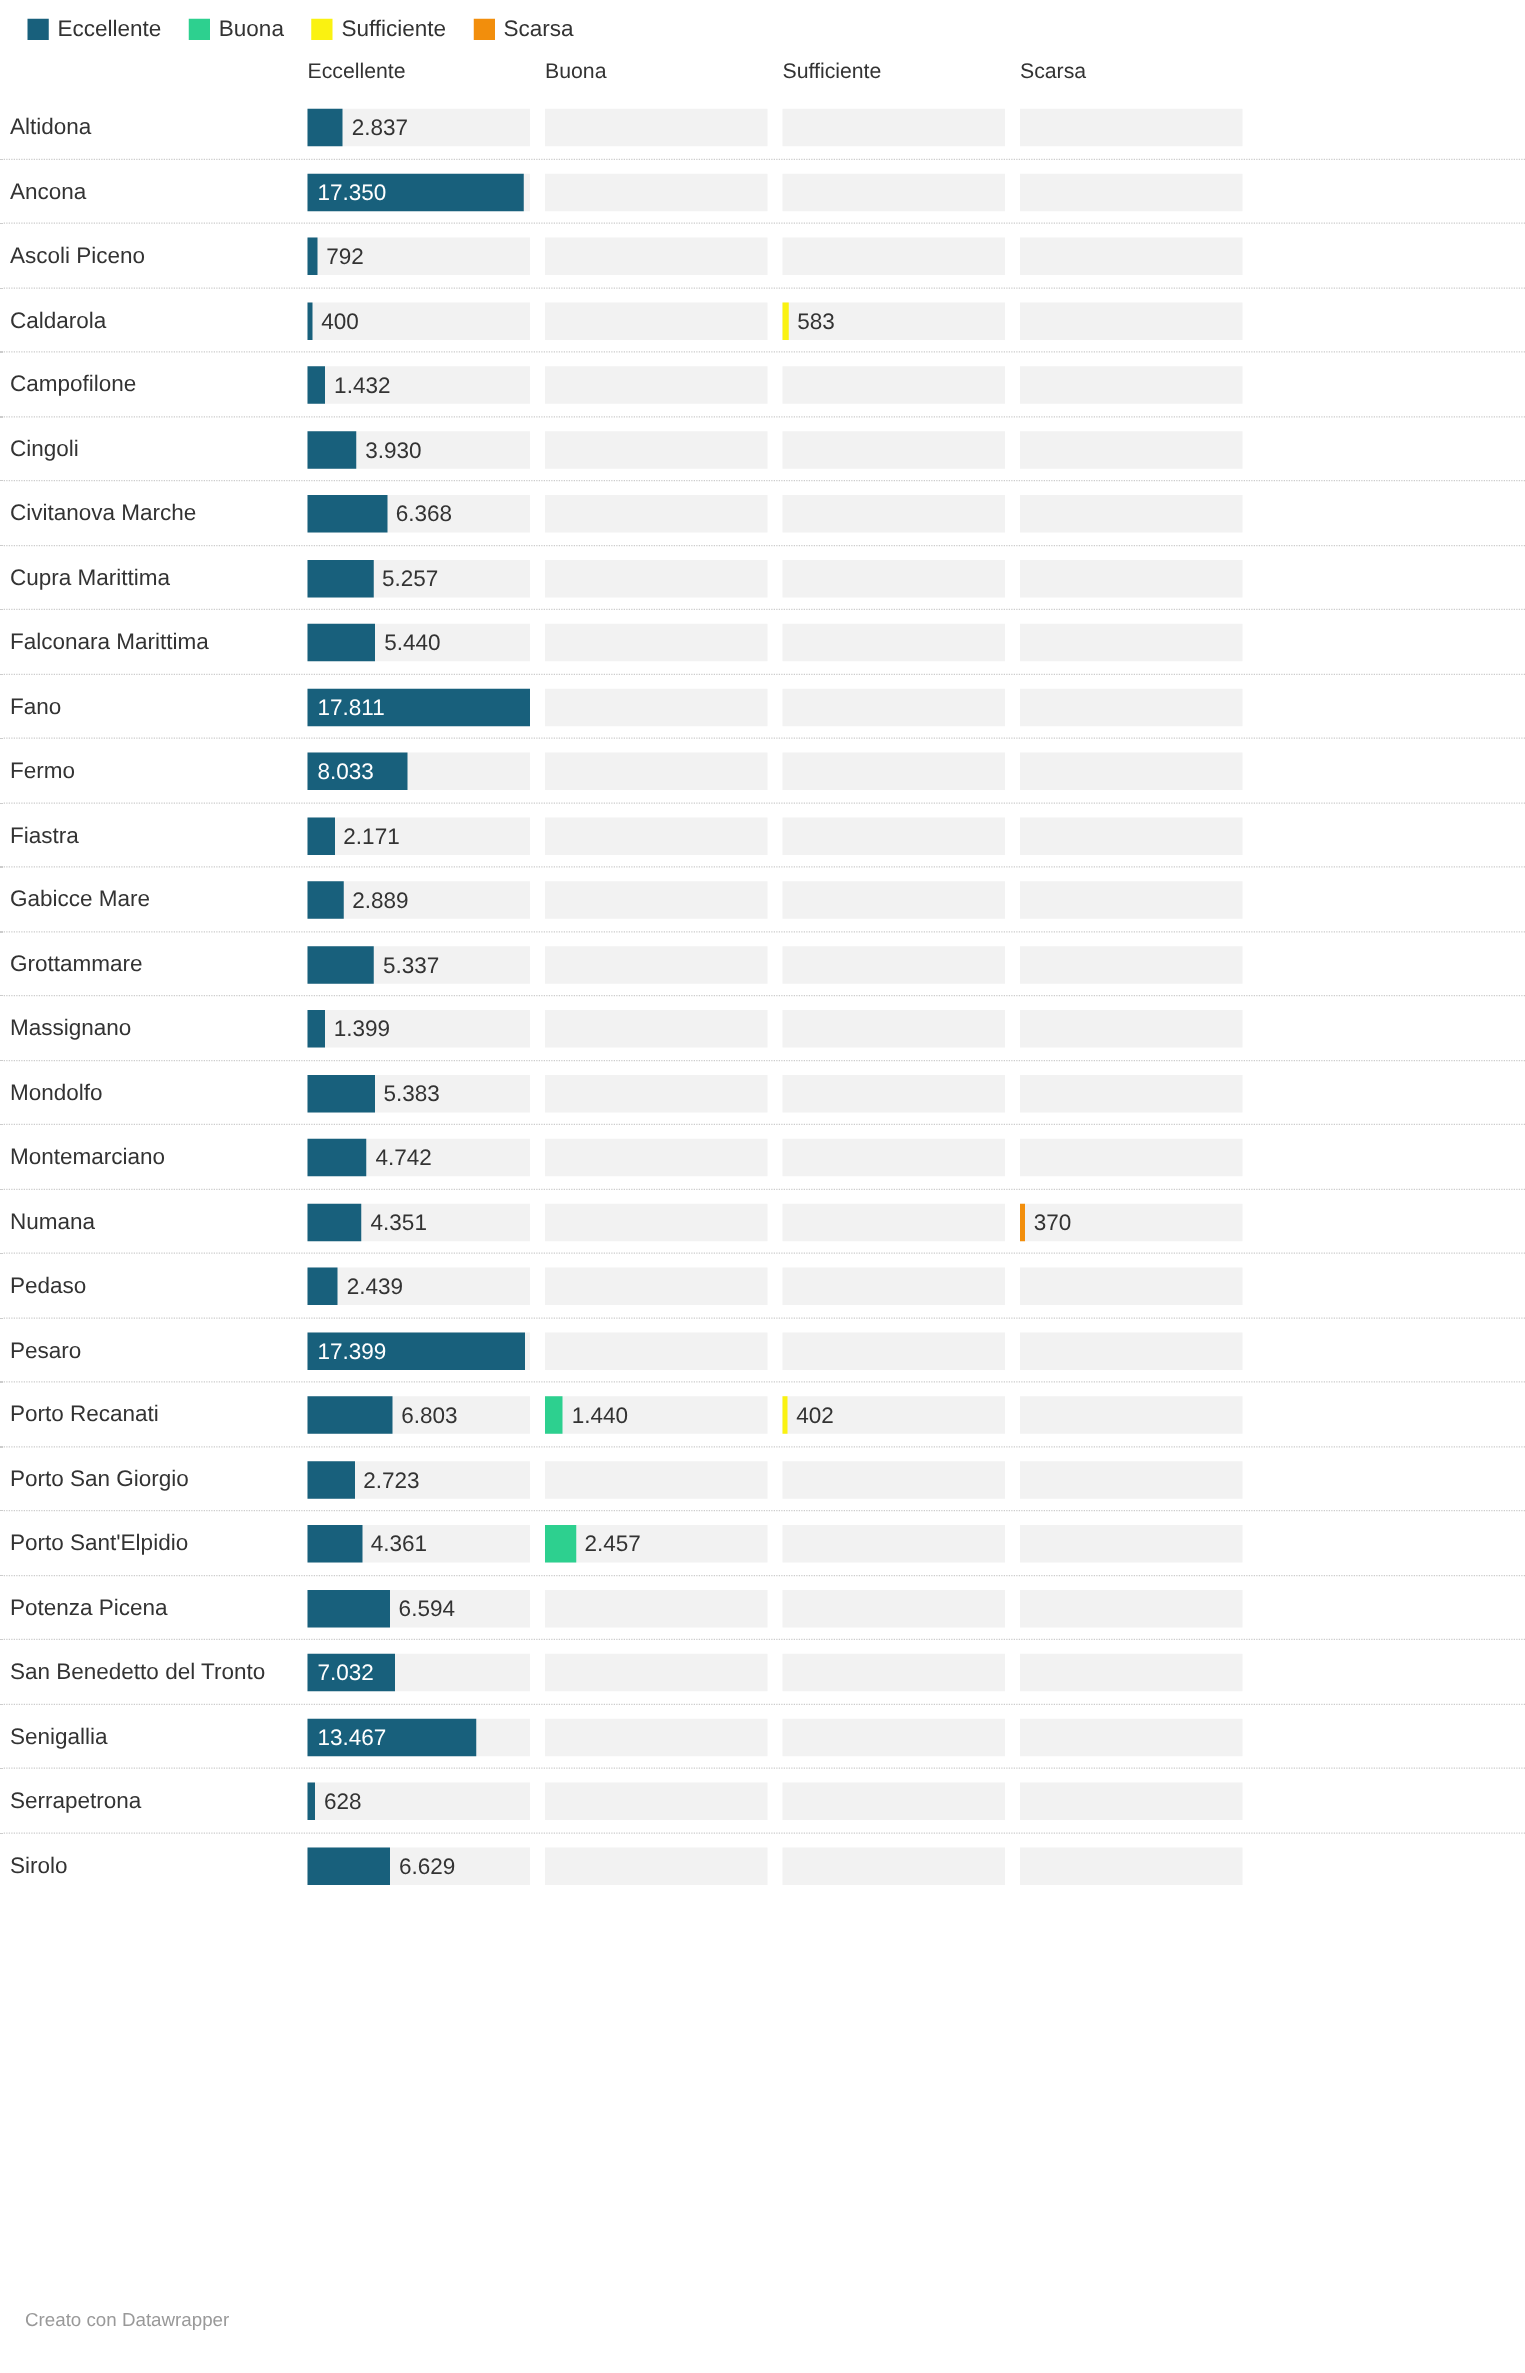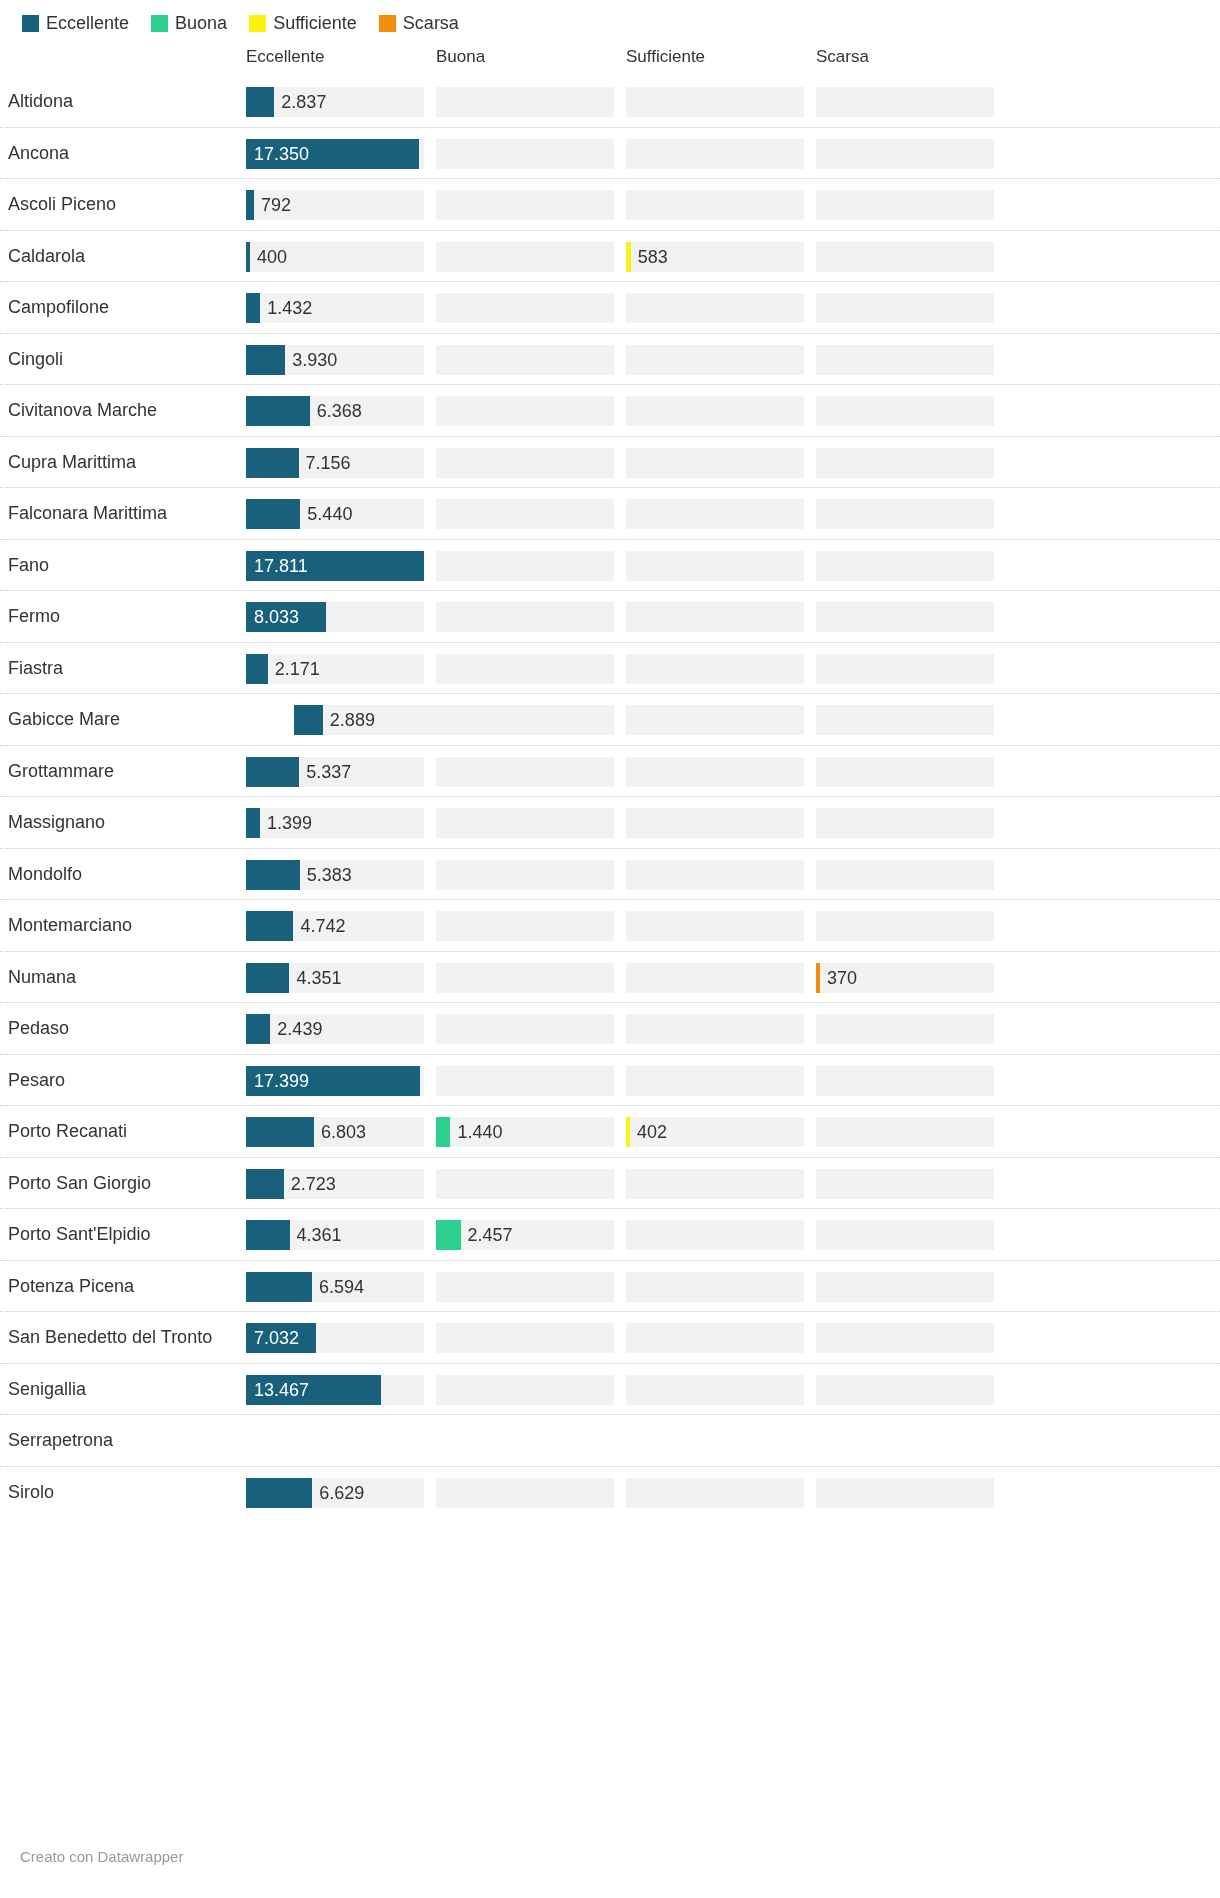--- a/index.html
+++ b/index.html
@@ -263,21 +263,21 @@
           <div class="cell" style="left: 196px; width: 178px;"></div>
           <div class="cell" style="left: 386px; width: 178px;"></div>
           <div class="cell" style="left: 576px; width: 178px;"></div>
         </div>
       </div>
       <div class="row">
         <div class="row-label">Cupra Marittima</div>
         <div class="cells">
           <div class="cell" style="left: 6px; width: 178px;">
             <div class="bar" style="width: 52.5375px; background: rgb(24, 96, 124);"></div>
-            <div class="bar-value" style="left: 59.5375px;">7.156</div>
+            <div class="bar-value" style="left: 59.5375px;">5.257</div>
           </div>
           <div class="cell" style="left: 196px; width: 178px;"></div>
           <div class="cell" style="left: 386px; width: 178px;"></div>
           <div class="cell" style="left: 576px; width: 178px;"></div>
         </div>
       </div>
       <div class="row">
         <div class="row-label">Falconara Marittima</div>
         <div class="cells">
           <div class="cell" style="left: 6px; width: 178px;">
@@ -321,21 +321,21 @@
             <div class="bar-value" style="left: 28.6966px;">2.171</div>
           </div>
           <div class="cell" style="left: 196px; width: 178px;"></div>
           <div class="cell" style="left: 386px; width: 178px;"></div>
           <div class="cell" style="left: 576px; width: 178px;"></div>
         </div>
       </div>
       <div class="row">
         <div class="row-label">Gabicce Mare</div>
         <div class="cells">
-          <div class="cell" style="left: 6px; width: 178px; margin-left: 48px;">
+          <div class="cell" style="left: 6px; width: 178px;">
             <div class="bar" style="width: 28.8722px; background: rgb(24, 96, 124);"></div>
             <div class="bar-value" style="left: 35.8722px;">2.889</div>
           </div>
           <div class="cell" style="left: 196px; width: 178px;"></div>
           <div class="cell" style="left: 386px; width: 178px;"></div>
           <div class="cell" style="left: 576px; width: 178px;"></div>
         </div>
       </div>
       <div class="row">
         <div class="row-label">Grottammare</div>
@@ -500,20 +500,29 @@
             <div class="bar" style="width: 134.587px; background: rgb(24, 96, 124);"></div>
             <div class="bar-value inside" style="left: 8px;">13.467</div>
           </div>
           <div class="cell" style="left: 196px; width: 178px;"></div>
           <div class="cell" style="left: 386px; width: 178px;"></div>
           <div class="cell" style="left: 576px; width: 178px;"></div>
         </div>
       </div>
       <div class="row">
         <div class="row-label">Serrapetrona</div>
+        <div class="cells">
+          <div class="cell" style="left: 6px; width: 178px;">
+            <div class="bar" style="width: 6.27612px; background: rgb(24, 96, 124);"></div>
+            <div class="bar-value" style="left: 13.2761px;">628</div>
+          </div>
+          <div class="cell" style="left: 196px; width: 178px;"></div>
+          <div class="cell" style="left: 386px; width: 178px;"></div>
+          <div class="cell" style="left: 576px; width: 178px;"></div>
+        </div>
       </div>
       <div class="row">
         <div class="row-label">Sirolo</div>
         <div class="cells">
           <div class="cell" style="left: 6px; width: 178px;">
             <div class="bar" style="width: 66.2491px; background: rgb(24, 96, 124);"></div>
             <div class="bar-value" style="left: 73.2491px;">6.629</div>
           </div>
           <div class="cell" style="left: 196px; width: 178px;"></div>
           <div class="cell" style="left: 386px; width: 178px;"></div>

